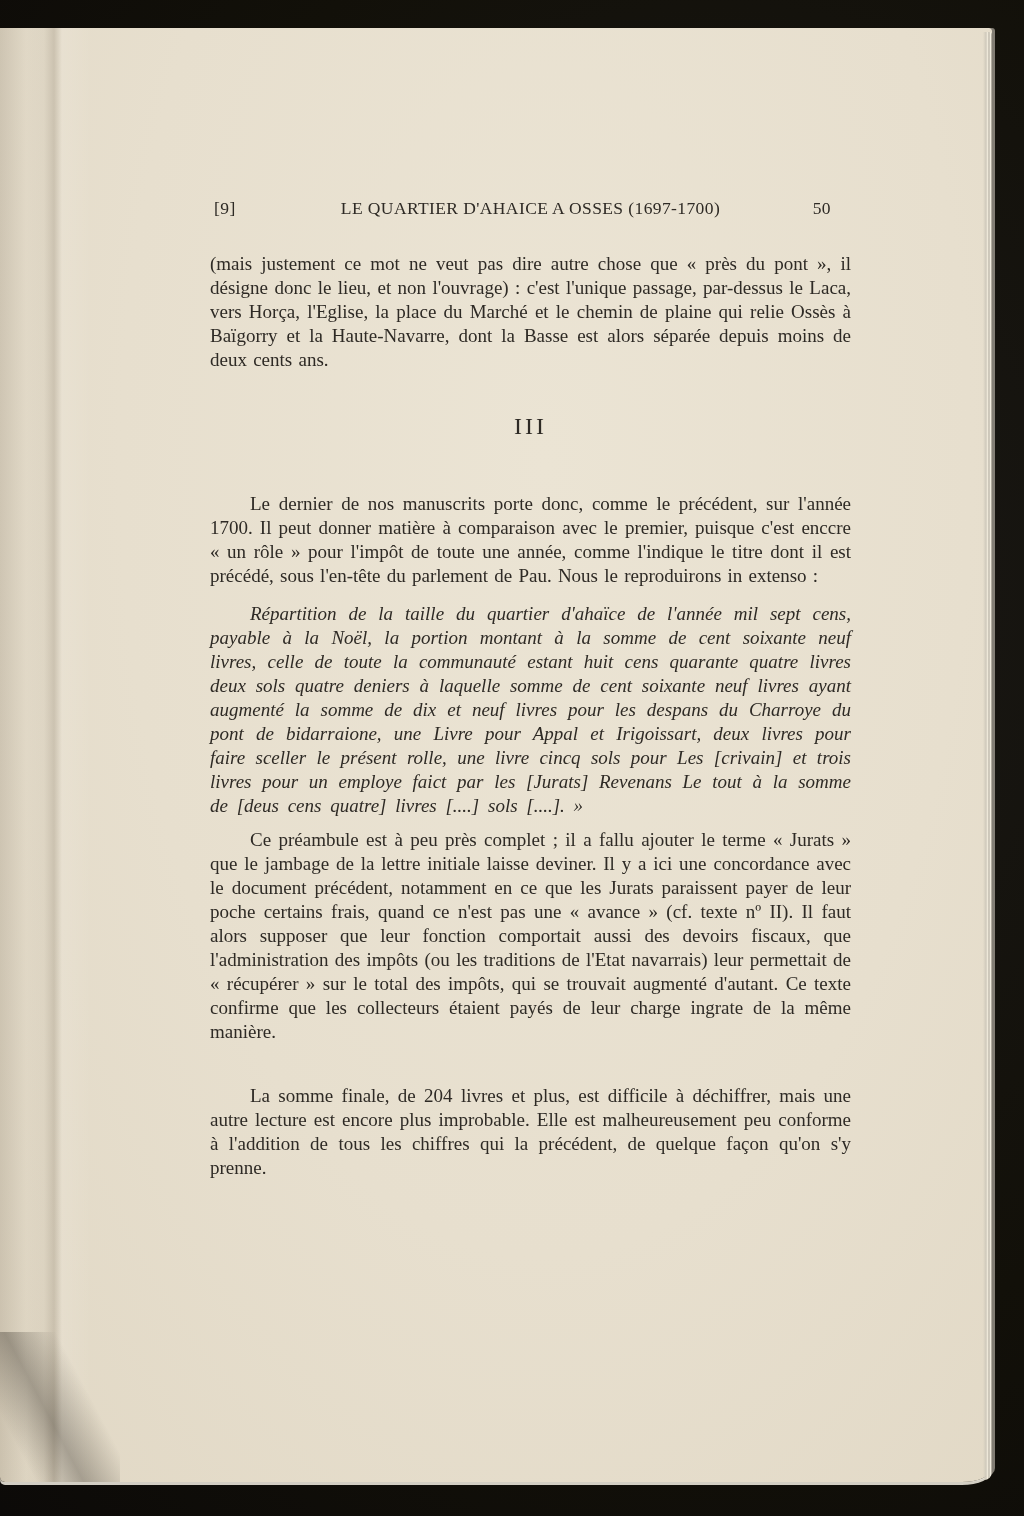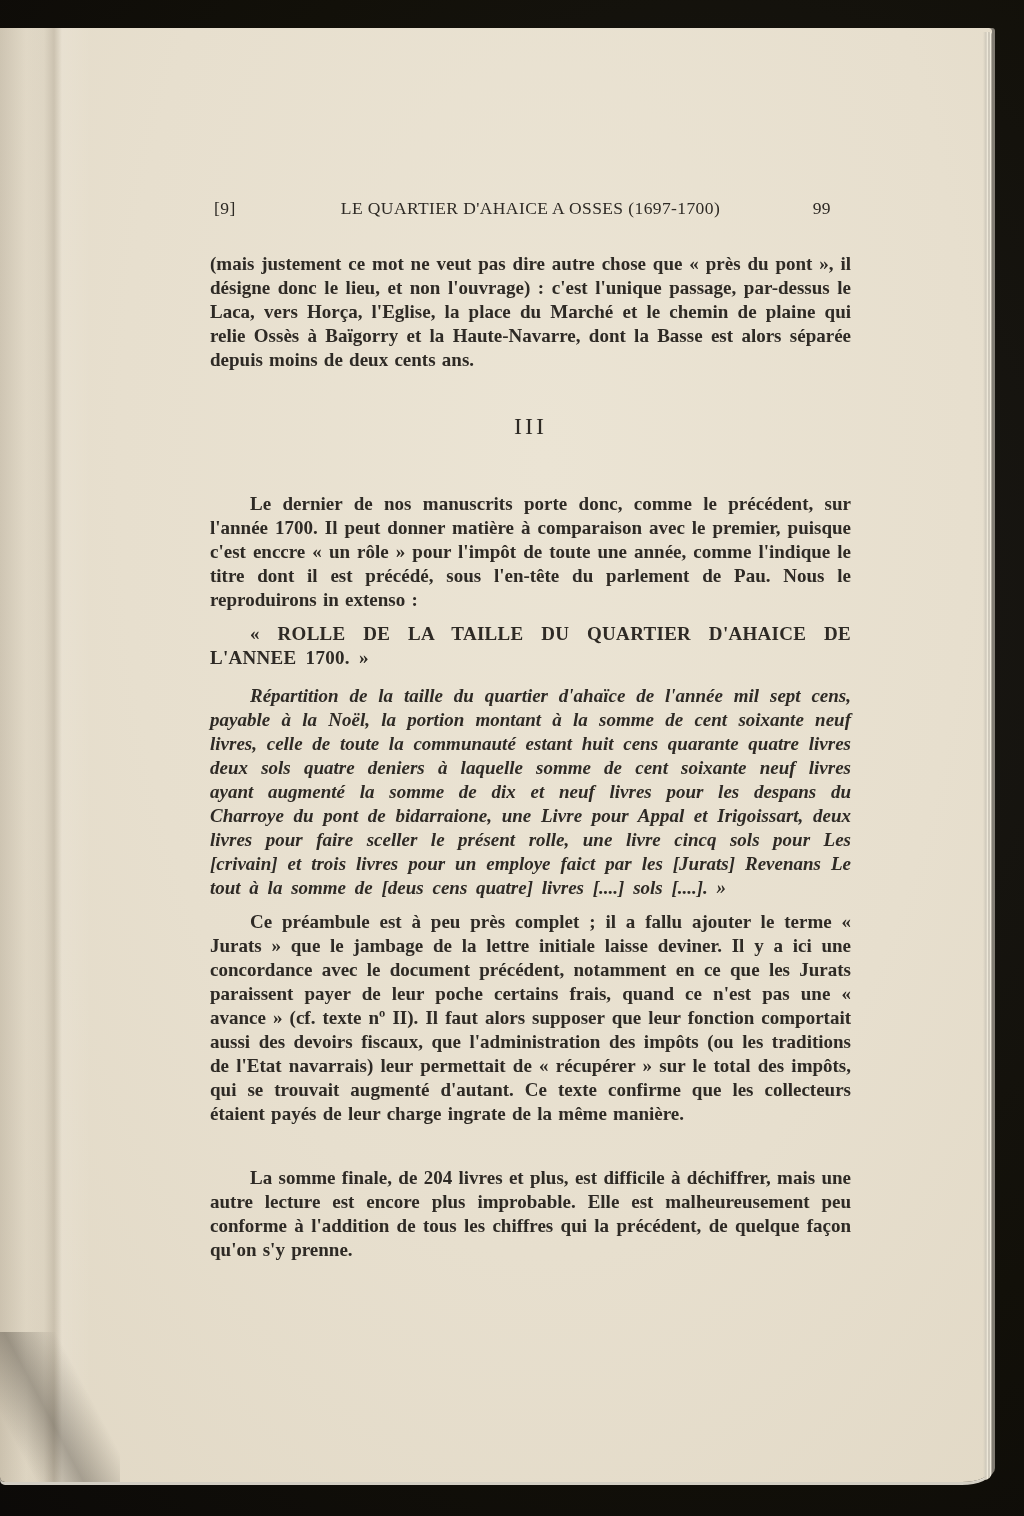--- a/index.html
+++ b/index.html
@@ -83,21 +83,21 @@
     grid-template-columns: 1fr auto 1fr;
     align-items: baseline;
     font-size: 17.5px;
     letter-spacing: 0.4px;
     margin-bottom: 32px;
     text-align: left;
   }
   .header .marker { justify-self: start; padding-left: 4px; }
   .header .title  { justify-self: center; }
   .header .pageno { justify-self: end; padding-right: 20px; }
-  p { margin: 0 0 10px 0; word-spacing: 1.5px; font-weight: bold; }
+  p { margin: 0 0 10px 0; word-spacing: 1.5px; }
   p.indent { text-indent: 40px; }
   .section-heading {
     margin: 42px 0 0 0;
     font-size: 24px;
     font-weight: normal;
     text-align: center;
     letter-spacing: 3px;
     line-height: 24px;
   }
   .after-heading { margin-top: 54px; }
@@ -116,30 +116,29 @@
   <div class="page">
     <div class="gutter"></div>
     <div class="gutter-bottom-wedge"></div>
     <div class="edge-stack"></div>
 
     <div class="content">
 
       <div class="header">
         <span class="marker">[9]</span>
         <span class="title">LE QUARTIER D'AHAICE A OSSES (1697-1700)</span>
-        <span class="pageno">99</span>
+        <span class="pageno">50</span>
       </div>
 
       <p class="continuation">(mais justement ce mot ne veut pas dire autre chose que « près du pont », il désigne donc le lieu, et non l'ouvrage) : c'est l'unique passage, par-dessus le Laca, vers Horça, l'Eglise, la place du Marché et le chemin de plaine qui relie Ossès à Baïgorry et la Haute-Navarre, dont la Basse est alors séparée depuis moins de deux cents ans.</p>
 
       <h2 class="section-heading">III</h2>
 
       <p class="indent after-heading">Le dernier de nos manuscrits porte donc, comme le précédent, sur l'année 1700. Il peut donner matière à comparaison avec le premier, puisque c'est enccre « un rôle » pour l'impôt de toute une année, comme l'indique le titre dont il est précédé, sous l'en-tête du parlement de Pau. Nous le reproduirons in extenso :</p>
 
-      <p class="indent quote-title">« ROLLE DE LA TAILLE DU QUARTIER D'AHAICE DE L'ANNEE 1700. »</p>
 
       <p class="indent quote-body">Répartition de la taille du quartier d'ahaïce de l'année mil sept cens, payable à la Noël, la portion montant à la somme de cent soixante neuf livres, celle de toute la communauté estant huit cens quarante quatre livres deux sols quatre deniers à laquelle somme de cent soixante neuf livres ayant augmenté la somme de dix et neuf livres pour les despans du Charroye du pont de bidarraione, une Livre pour Appal et Irigoissart, deux livres pour faire sceller le présent rolle, une livre cincq sols pour Les [crivain] et trois livres pour un employe faict par les [Jurats] Revenans Le tout à la somme de [deus cens quatre] livres [....] sols [....]. »</p>
 
       <p class="indent">Ce préambule est à peu près complet ; il a fallu ajouter le terme « Jurats » que le jambage de la lettre initiale laisse deviner. Il y a ici une concordance avec le document précédent, notamment en ce que les Jurats paraissent payer de leur poche certains frais, quand ce n'est pas une « avance » (cf. texte nº II). Il faut alors supposer que leur fonction comportait aussi des devoirs fiscaux, que l'administration des impôts (ou les traditions de l'Etat navarrais) leur permettait de « récupérer » sur le total des impôts, qui se trouvait augmenté d'autant. Ce texte confirme que les collecteurs étaient payés de leur charge ingrate de la même manière.</p>
 
       <p class="indent final-p">La somme finale, de 204 livres et plus, est difficile à déchiffrer, mais une autre lecture est encore plus improbable. Elle est malheureusement peu conforme à l'addition de tous les chiffres qui la précédent, de quelque façon qu'on s'y prenne.</p>
 
     </div>
   </div>
 </div>

